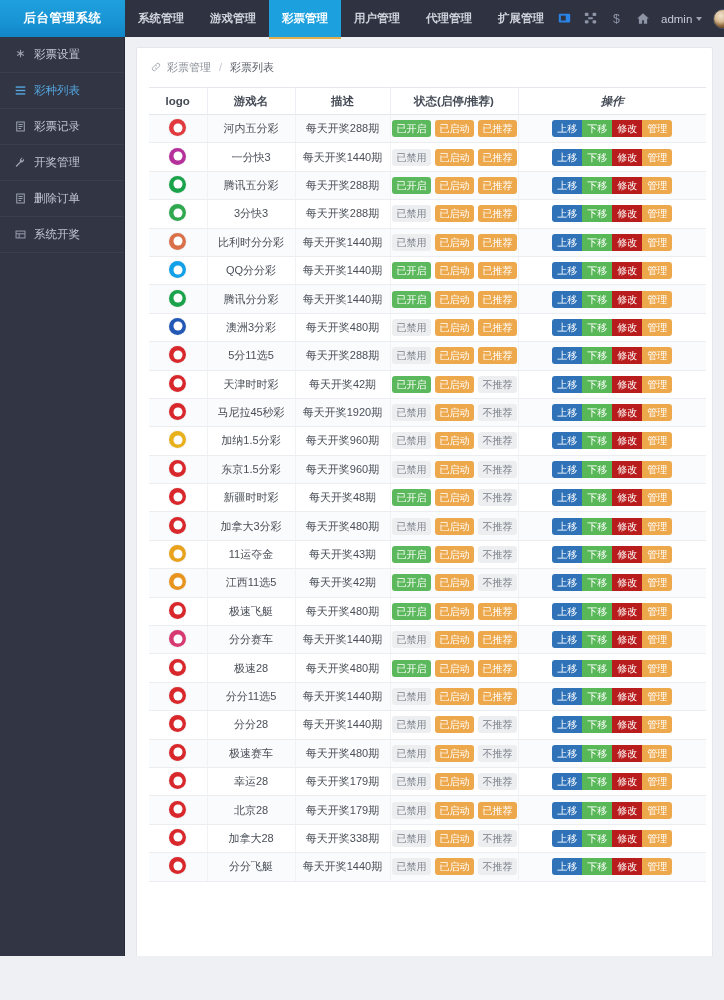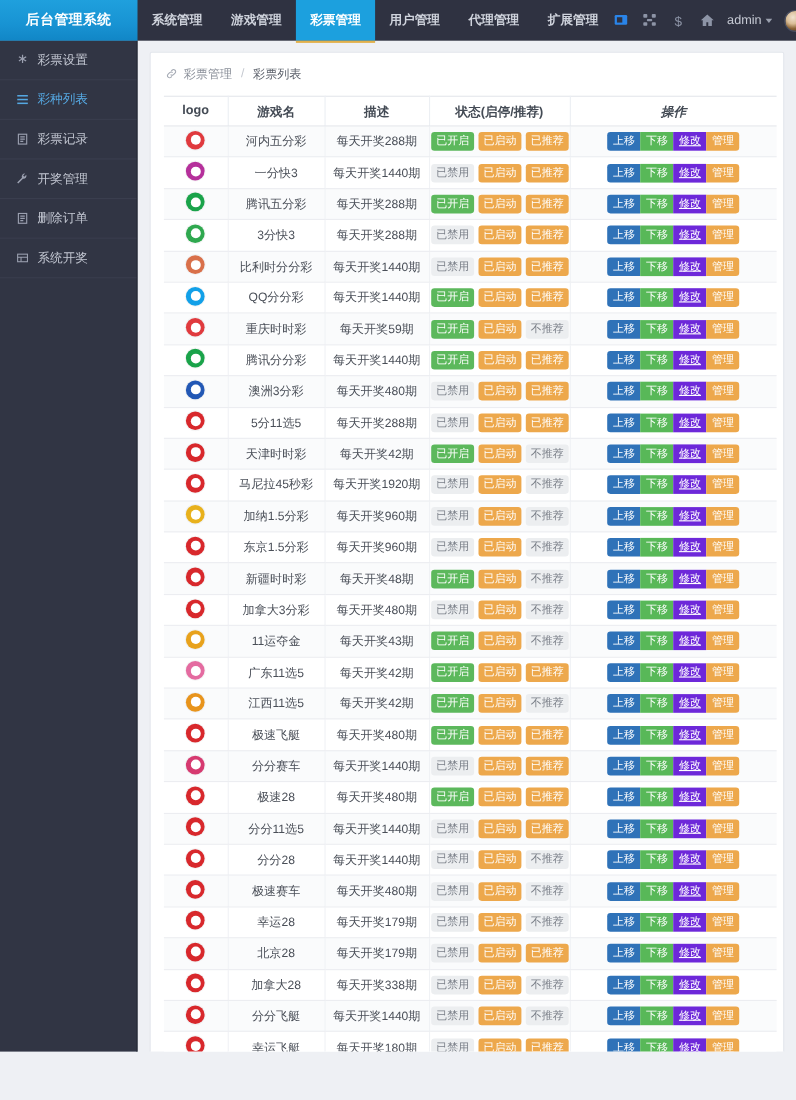--- a/index.html
+++ b/index.html
@@ -172,21 +172,21 @@
 
   
   .ops { display: flex; align-items: center; justify-content: center; }
   .opbtn {
     display: inline-block; padding: 3px 5px;
     font-size: 10px; line-height: 11px; color: #ffffff;
     white-space: nowrap; cursor: pointer;
   }
   .opbtn.b1 { background: #2f72b8; border-radius: 3px 0 0 3px; }
   .opbtn.b2 { background: #58b858; }
-  .opbtn.b3 { background: #6d28d9; text-decoration: underline; }
+  .opbtn.b3 { background: #b91c1c; }
   .opbtn.b4 { background: #eda84c; border-radius: 0 3px 3px 0; }
 </style>
 </head>
 <body>
 
 <div id="app">
 
   <div class="topbar">
     <div class="brand">后台管理系统</div>
     <div class="nav" id="main-nav">
@@ -435,40 +435,20 @@
                 <td>
                   <div class="ops">
                     <span class="opbtn b1">上移</span>
                     <span class="opbtn b2">下移</span>
                     <span class="opbtn b3">修改</span>
                     <span class="opbtn b4">管理</span>
                   </div>
                 </td>
               </tr>
               <tr>
-                <td><span class="logo-disc ring" style="background: rgb(224, 58, 62);"></span></td>
-                <td>重庆时时彩</td>
-                <td>每天开奖59期</td>
-                <td>
-                  <div class="chips">
-                    <span class="chip on">已开启</span>
-                    <span class="chip warn">已启动</span>
-                    <span class="chip off">不推荐</span>
-                  </div>
-                </td>
-                <td>
-                  <div class="ops">
-                    <span class="opbtn b1">上移</span>
-                    <span class="opbtn b2">下移</span>
-                    <span class="opbtn b3">修改</span>
-                    <span class="opbtn b4">管理</span>
-                  </div>
-                </td>
-              </tr>
-              <tr>
                 <td><span class="logo-disc ring" style="background: rgb(26, 163, 74);"></span></td>
                 <td>腾讯分分彩</td>
                 <td>每天开奖1440期</td>
                 <td>
                   <div class="chips">
                     <span class="chip on">已开启</span>
                     <span class="chip warn">已启动</span>
                     <span class="chip warn">已推荐</span>
                   </div>
                 </td>
@@ -655,40 +635,20 @@
                 <td>
                   <div class="ops">
                     <span class="opbtn b1">上移</span>
                     <span class="opbtn b2">下移</span>
                     <span class="opbtn b3">修改</span>
                     <span class="opbtn b4">管理</span>
                   </div>
                 </td>
               </tr>
               <tr>
-                <td><span class="logo-disc ring" style="background: rgb(228, 107, 160);"></span></td>
-                <td>广东11选5</td>
-                <td>每天开奖42期</td>
-                <td>
-                  <div class="chips">
-                    <span class="chip on">已开启</span>
-                    <span class="chip warn">已启动</span>
-                    <span class="chip warn">已推荐</span>
-                  </div>
-                </td>
-                <td>
-                  <div class="ops">
-                    <span class="opbtn b1">上移</span>
-                    <span class="opbtn b2">下移</span>
-                    <span class="opbtn b3">修改</span>
-                    <span class="opbtn b4">管理</span>
-                  </div>
-                </td>
-              </tr>
-              <tr>
                 <td><span class="logo-disc ring" style="background: rgb(232, 148, 28);"></span></td>
                 <td>江西11选5</td>
                 <td>每天开奖42期</td>
                 <td>
                   <div class="chips">
                     <span class="chip on">已开启</span>
                     <span class="chip warn">已启动</span>
                     <span class="chip off">不推荐</span>
                   </div>
                 </td>
@@ -894,39 +854,19 @@
                 </td>
                 <td>
                   <div class="ops">
                     <span class="opbtn b1">上移</span>
                     <span class="opbtn b2">下移</span>
                     <span class="opbtn b3">修改</span>
                     <span class="opbtn b4">管理</span>
                   </div>
                 </td>
               </tr>
-              <tr>
-                <td><span class="logo-disc ring" style="background: rgb(216, 40, 44);"></span></td>
-                <td>幸运飞艇</td>
-                <td>每天开奖180期</td>
-                <td>
-                  <div class="chips">
-                    <span class="chip off">已禁用</span>
-                    <span class="chip warn">已启动</span>
-                    <span class="chip warn">已推荐</span>
-                  </div>
-                </td>
-                <td>
-                  <div class="ops">
-                    <span class="opbtn b1">上移</span>
-                    <span class="opbtn b2">下移</span>
-                    <span class="opbtn b3">修改</span>
-                    <span class="opbtn b4">管理</span>
-                  </div>
-                </td>
-              </tr>
             </tbody>
         </table>
       </div>
 
     </div>
   </div>
 </div>
 
 </body></html>

